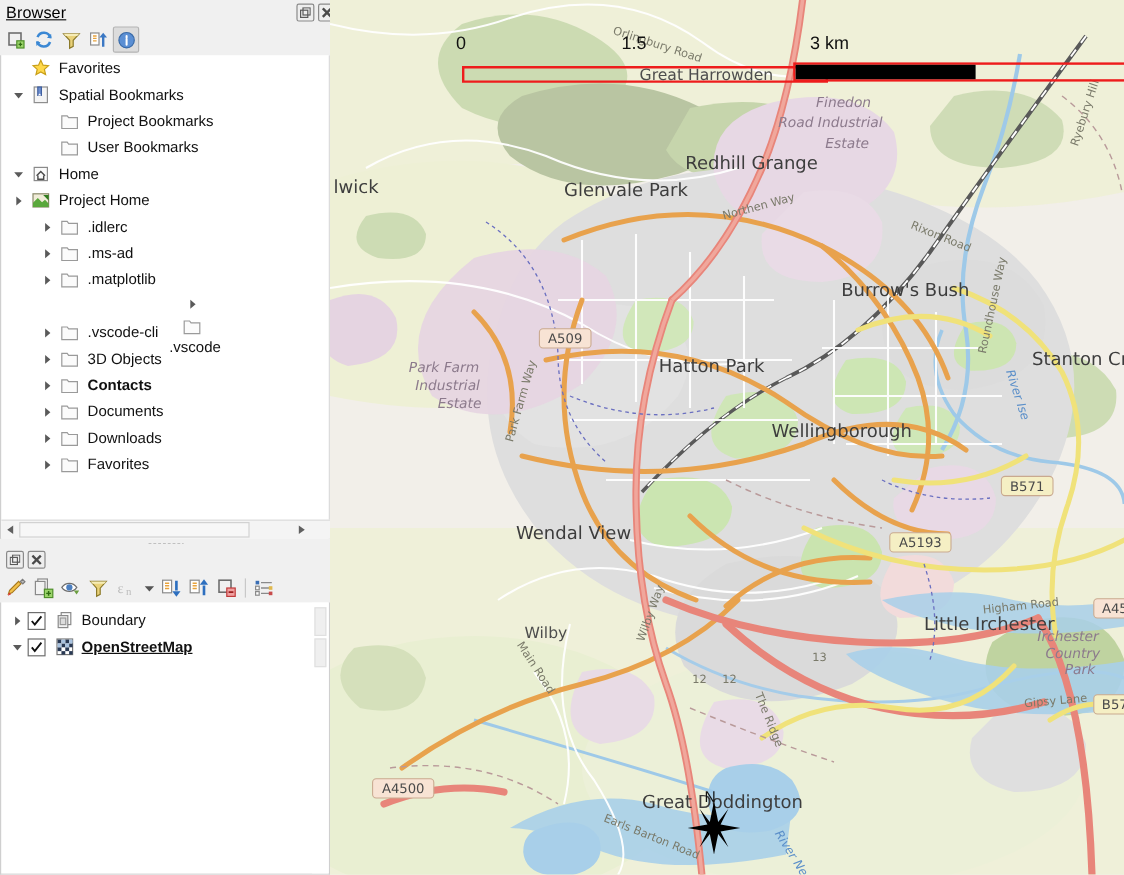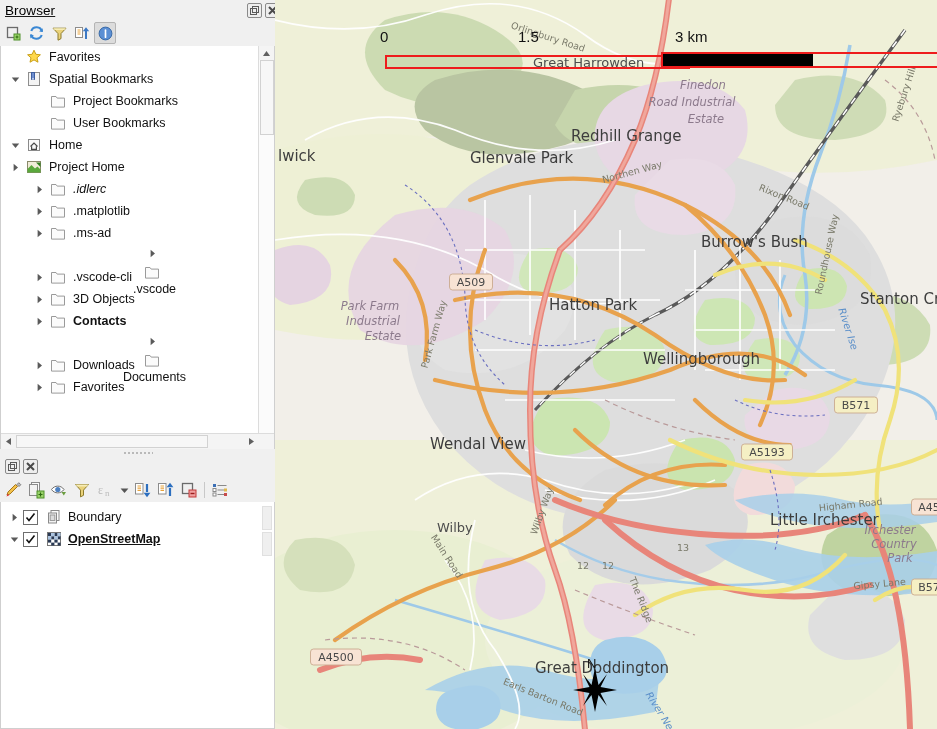--- a/index.html
+++ b/index.html
@@ -24,21 +24,21 @@
         background:#eeeeee;display:flex;align-items:center;justify-content:center;}
   .tbtn svg{display:block;}
 
   .toolbar{height:24px;display:flex;align-items:center;gap:1px;padding:0 2px;background:#f0f0f0;}
   .tb-ico{width:22px;height:22px;display:flex;align-items:center;justify-content:center;border-radius:2px;}
   .tb-ico.active{background:#dcdcdc;border:1px solid #b4b4b4;width:20px;height:20px;}
   .tb-sep{width:1px;height:16px;background:#c8c8c8;margin:0 3px;}
 
   
   .tree-wrap{position:relative;background:#fff;border:1px solid #cfcfcf;border-top:none;overflow:hidden;}
-  #browser-tree-wrap{position:absolute;left:0;top:46px;width:273px;height:403px;}
+  #browser-tree-wrap{position:absolute;left:0;top:46px;width:273px;height:403px;padding-left:16px;}
   .tree{position:absolute;left:0;top:0;right:0;bottom:0;overflow:hidden;}
   .trow{height:22px;display:flex;align-items:center;white-space:nowrap;}
   .arrow{width:18px;height:22px;display:flex;align-items:center;justify-content:center;flex:0 0 18px;}
   .arrow svg{display:block;}
   .nodeicon{width:20px;height:22px;display:flex;align-items:center;justify-content:center;flex:0 0 20px;}
   .lbl{font-size:12.5px;color:#111;padding-left:5px;}
 
   
   .vsb{position:absolute;top:0;right:0;width:15px;bottom:0;background:#f4f4f4;border-left:1px solid #dcdcdc;}
   .vsb .sb-btn{height:14px;background:#f4f4f4;display:flex;align-items:center;justify-content:center;}
@@ -217,21 +217,21 @@
             </span>
             <span class="nodeicon">
               <svg width="16" height="16" viewBox="0 0 16 16">
                 <rect x="1.5" y="2.5" width="13" height="11" fill="#f0ecd8" stroke="#8a8a6a"></rect>
                 <path d="M1.5 10l4-4 3.5 3.5 2.5-2 3 3v3H1.5z" fill="#5aa83c"></path>
                 <path d="M10 3.5l4.5 0 0 4.5z" fill="#2f7d1e"></path>
               </svg>
             </span>
             <span class="lbl">Project Home</span>
           </div>
-          <div class="trow" style="padding-left: 29px; font-style: italic;">
+          <div class="trow" style="padding-left: 29px;">
             <span class="arrow">
               <svg width="9" height="9" viewBox="0 0 9 9">
                 <path d="M2.6 0.8v7.4L7 4.5z" fill="#5a5a5a"></path>
               </svg>
             </span>
             <span class="nodeicon">
               <svg width="16" height="16" viewBox="0 0 16 16">
                 <path d="M1.5 3.5h4.5l1.2 1.6h7.3v9H1.5z" fill="#fbfbfb" stroke="#9a9a9a" stroke-width="1"></path>
               </svg>
             </span>
@@ -241,35 +241,35 @@
             <span class="arrow">
               <svg width="9" height="9" viewBox="0 0 9 9">
                 <path d="M2.6 0.8v7.4L7 4.5z" fill="#5a5a5a"></path>
               </svg>
             </span>
             <span class="nodeicon">
               <svg width="16" height="16" viewBox="0 0 16 16">
                 <path d="M1.5 3.5h4.5l1.2 1.6h7.3v9H1.5z" fill="#fbfbfb" stroke="#9a9a9a" stroke-width="1"></path>
               </svg>
             </span>
+            <span class="lbl">.ms-ad</span>
+          </div>
+          <div class="trow" style="padding-left: 29px;">
+            <span class="arrow">
+              <svg width="9" height="9" viewBox="0 0 9 9">
+                <path d="M2.6 0.8v7.4L7 4.5z" fill="#5a5a5a"></path>
+              </svg>
+            </span>
+            <span class="nodeicon">
+              <svg width="16" height="16" viewBox="0 0 16 16">
+                <path d="M1.5 3.5h4.5l1.2 1.6h7.3v9H1.5z" fill="#fbfbfb" stroke="#9a9a9a" stroke-width="1"></path>
+              </svg>
+            </span>
             <span class="lbl">.matplotlib</span>
           </div>
-          <div class="trow" style="padding-left: 29px;">
-            <span class="arrow">
-              <svg width="9" height="9" viewBox="0 0 9 9">
-                <path d="M2.6 0.8v7.4L7 4.5z" fill="#5a5a5a"></path>
-              </svg>
-            </span>
-            <span class="nodeicon">
-              <svg width="16" height="16" viewBox="0 0 16 16">
-                <path d="M1.5 3.5h4.5l1.2 1.6h7.3v9H1.5z" fill="#fbfbfb" stroke="#9a9a9a" stroke-width="1"></path>
-              </svg>
-            </span>
-            <span class="lbl">.ms-ad</span>
-          </div>
           <div class="trow" style="padding-left: 29px; flex-direction: column;">
             <span class="arrow">
               <svg width="9" height="9" viewBox="0 0 9 9">
                 <path d="M2.6 0.8v7.4L7 4.5z" fill="#5a5a5a"></path>
               </svg>
             </span>
             <span class="nodeicon">
               <svg width="16" height="16" viewBox="0 0 16 16">
                 <path d="M1.5 3.5h4.5l1.2 1.6h7.3v9H1.5z" fill="#fbfbfb" stroke="#9a9a9a" stroke-width="1"></path>
               </svg>
@@ -308,21 +308,21 @@
                 <path d="M2.6 0.8v7.4L7 4.5z" fill="#5a5a5a"></path>
               </svg>
             </span>
             <span class="nodeicon">
               <svg width="16" height="16" viewBox="0 0 16 16">
                 <path d="M1.5 3.5h4.5l1.2 1.6h7.3v9H1.5z" fill="#fbfbfb" stroke="#9a9a9a" stroke-width="1"></path>
               </svg>
             </span>
             <span class="lbl">Contacts</span>
           </div>
-          <div class="trow" style="padding-left: 29px; flex-direction: column;">
+          <div class="trow" style="padding-left: 29px;">
             <span class="arrow">
               <svg width="9" height="9" viewBox="0 0 9 9">
                 <path d="M2.6 0.8v7.4L7 4.5z" fill="#5a5a5a"></path>
               </svg>
             </span>
             <span class="nodeicon">
               <svg width="16" height="16" viewBox="0 0 16 16">
                 <path d="M1.5 3.5h4.5l1.2 1.6h7.3v9H1.5z" fill="#fbfbfb" stroke="#9a9a9a" stroke-width="1"></path>
               </svg>
             </span>

